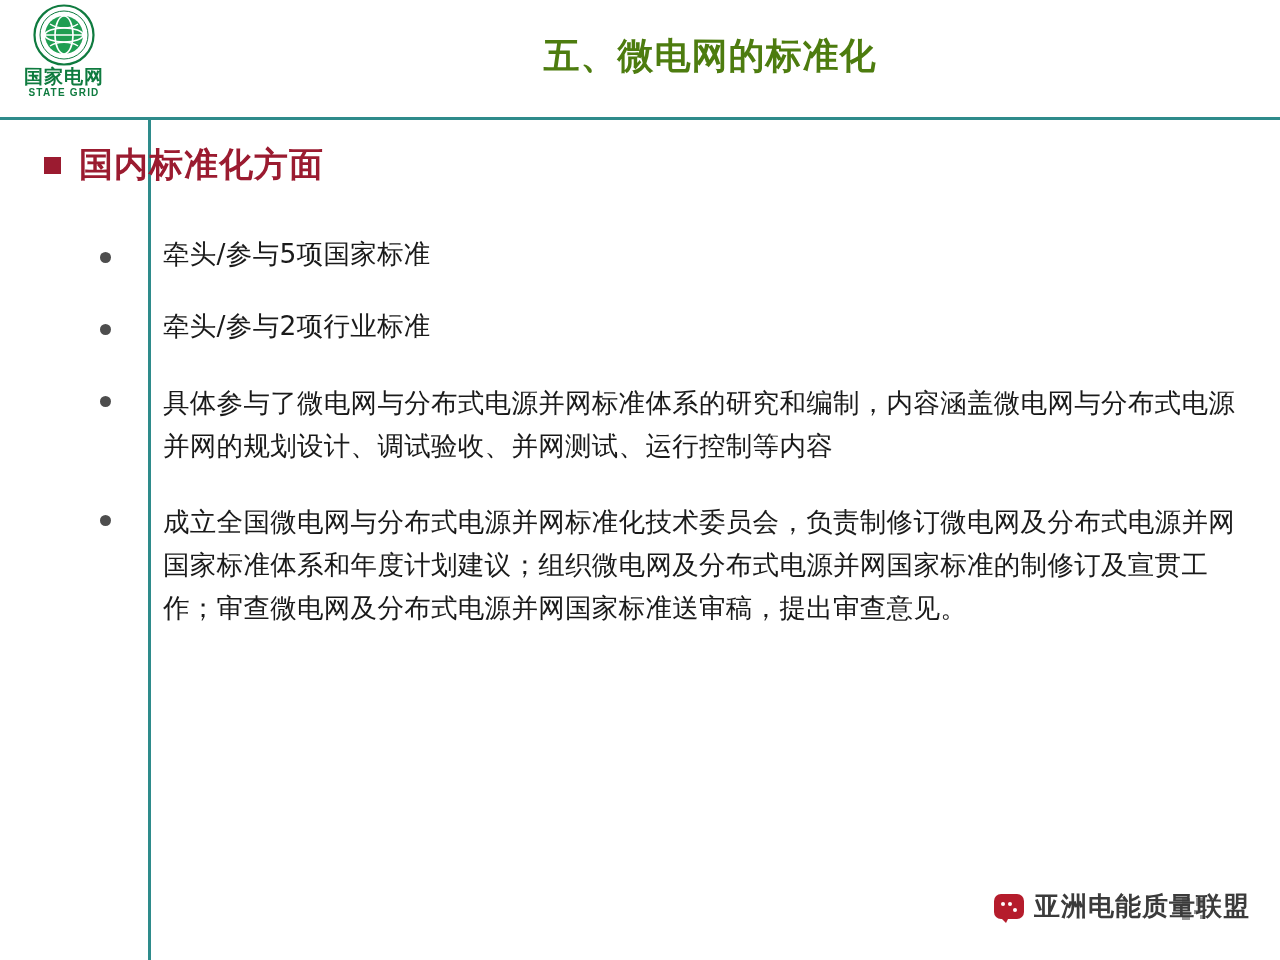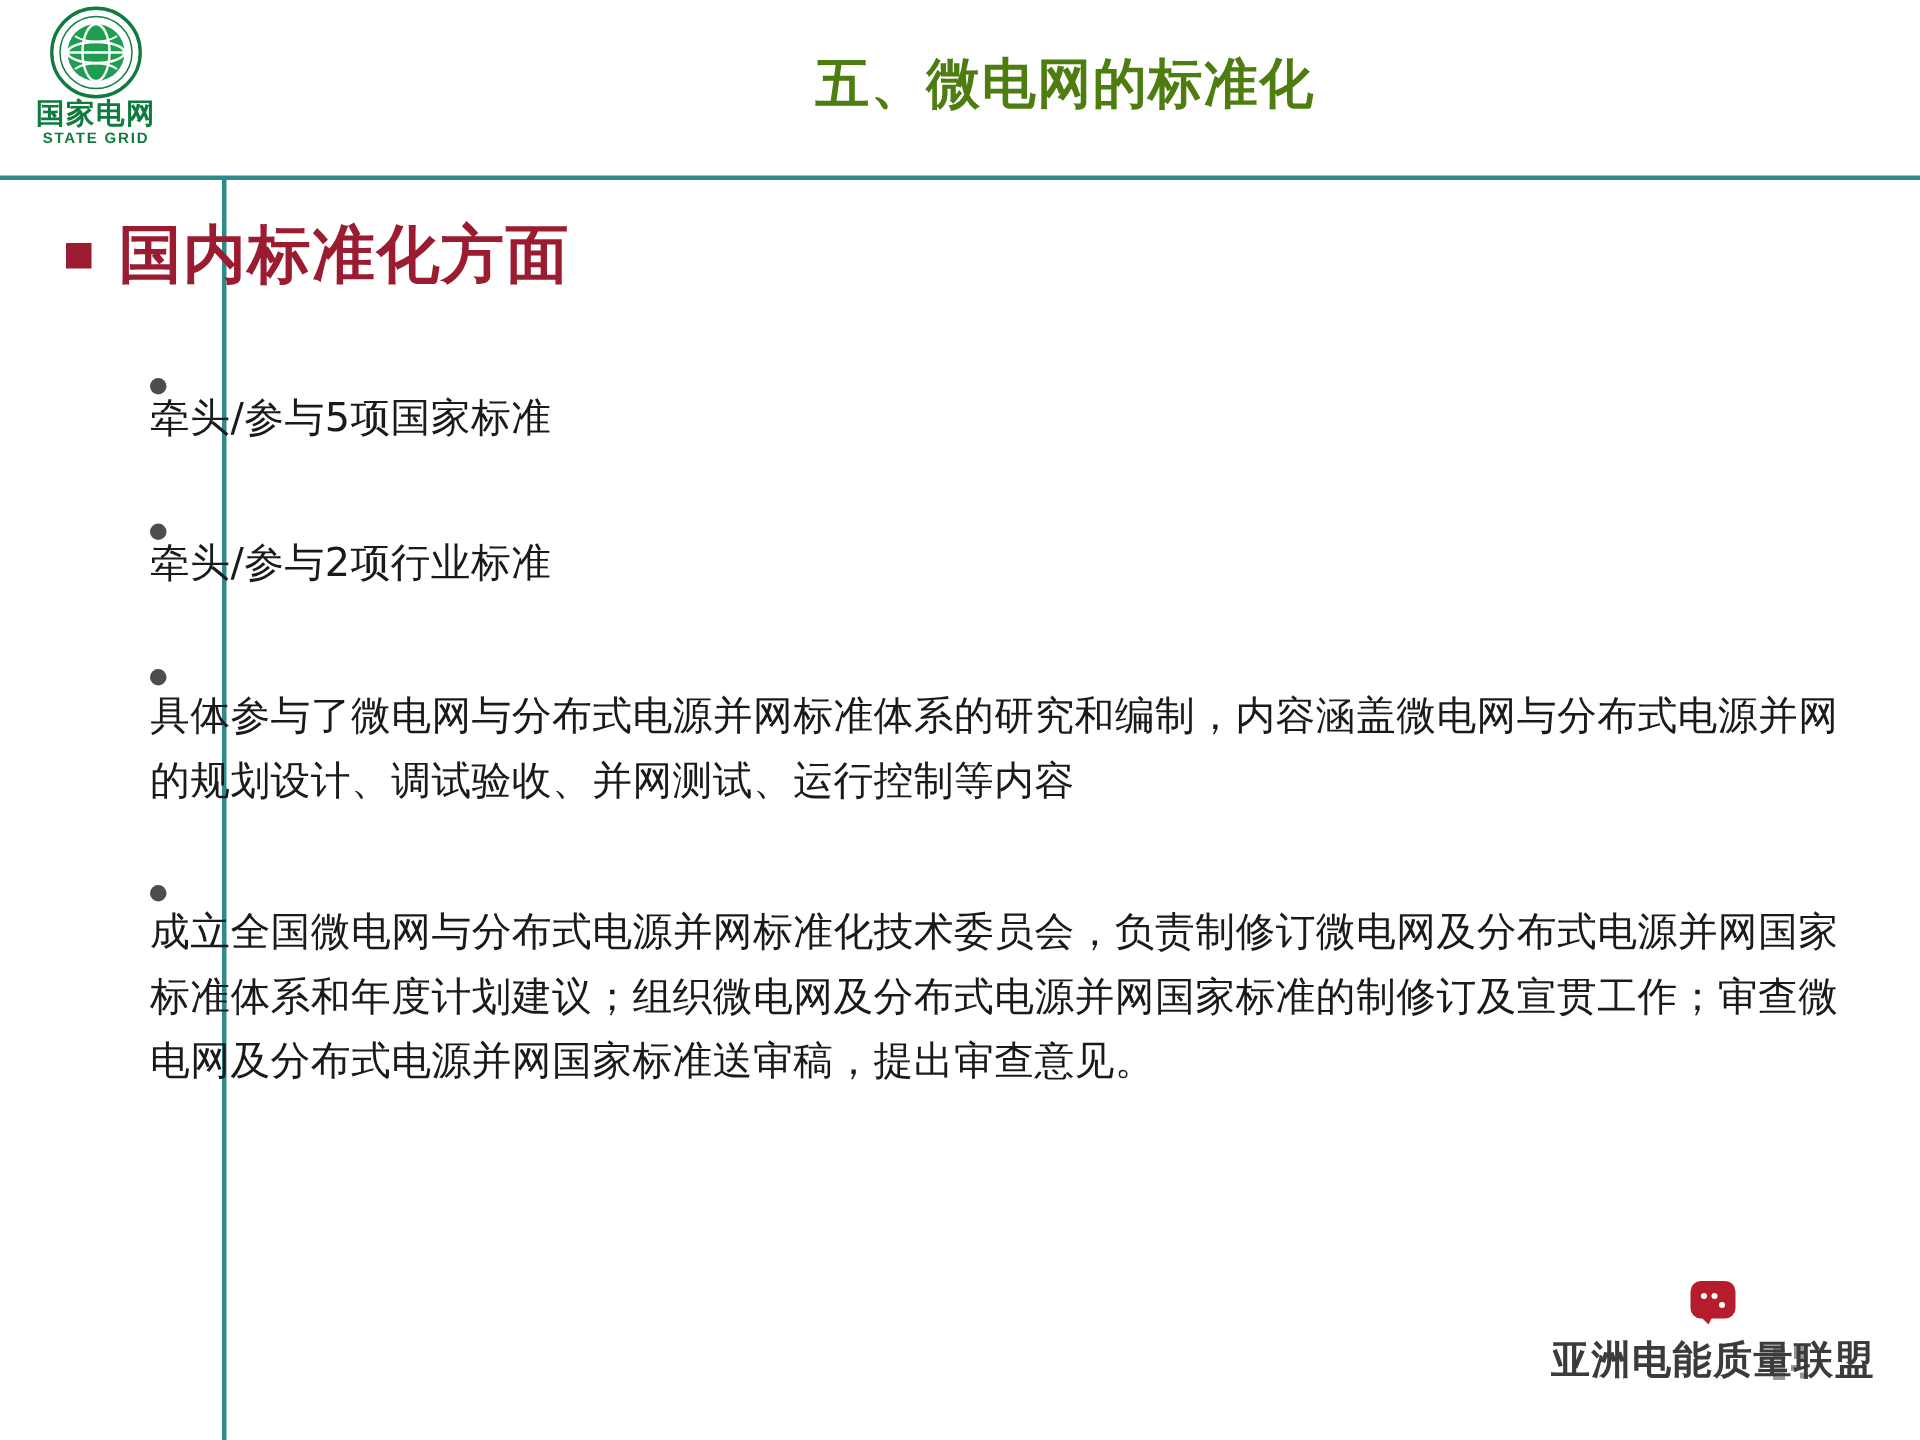--- a/index.html
+++ b/index.html
@@ -92,39 +92,38 @@
     align-items: center;
     gap: 18px;
   }
   .section-bullet {
     width: 17px;
     height: 17px;
     background: #9b1b30;
     display: inline-block;
   }
   .section-title {
-    font-size: 42px;
+    font-size: 34px;
     font-weight: bold;
     color: #9b1b30;
     font-family: "DejaVu Sans", "Liberation Sans", sans-serif;
     letter-spacing: 1px;
   }
 
   
   .body-list {
     position: absolute;
     left: 100px;
     top: 238px;
     width: 1150px;
   }
   .list-item {
     display: flex;
     align-items: flex-start;
     margin-bottom: 28px;
-    flex-direction: column;
   }
   .item-bullet {
     flex: 0 0 auto;
     width: 11px;
     height: 11px;
     border-radius: 50%;
     background: #4d4d4d;
     margin-top: 14px;
     margin-right: 52px;
   }
@@ -144,21 +143,20 @@
   .row-3 { margin-bottom: 34px; justify-content: space-between; }
 
   
   .footer-mark {
     position: absolute;
     right: 30px;
     bottom: 36px;
     display: flex;
     align-items: center;
     gap: 10px;
-    flex-direction: column;
   }
   .wechat-badge {
     width: 30px;
     height: 25px;
     background: #b51c2c;
     border-radius: 7px;
     position: relative;
     flex: 0 0 auto;
   }
   .wechat-badge:after {

